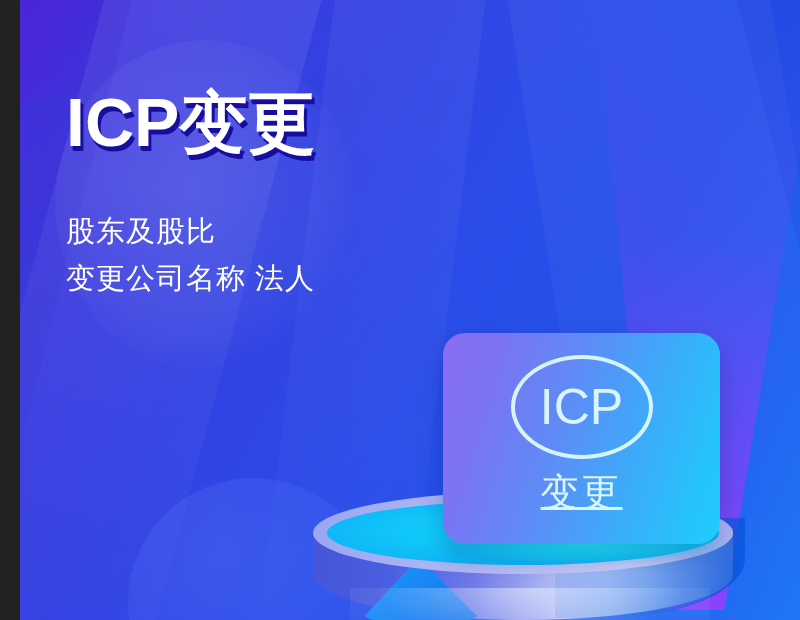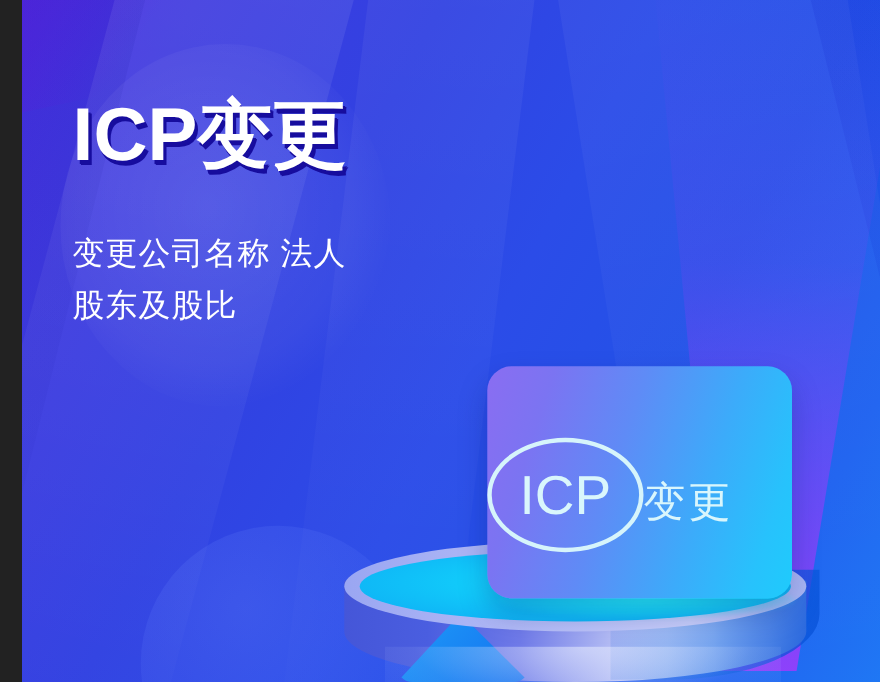--- a/index.html
+++ b/index.html
@@ -222,21 +222,21 @@
         #5f8bf6 42%,
         #3cabfa 68%,
         #27c2fc 88%,
         #1fcbfc 100%);
     box-shadow: 0 14px 26px rgba(10,30,120,0.28);
   }
   .card-inner {
     position: absolute;
     inset: 0;
     display: flex;
-    flex-direction: row;
+    flex-direction: column;
     align-items: center;
     justify-content: flex-start;
     padding-top: 22px;
     box-sizing: border-box;
   }
   .icp-oval {
     width: 142px;
     height: 104px;
     border: 4px solid #d6f4fb;
     border-radius: 50%;
@@ -251,20 +251,21 @@
     letter-spacing: 0px;
     line-height: 1;
     font-weight: normal;
   }
   .card-label {
     margin-top: 14px;
     color: #d9f6fc;
     font-size: 38px;
     letter-spacing: 3px;
     line-height: 1;
+    text-decoration: underline;
   }
 
   
   .floor-haze {
     position: absolute;
     left: 330px; top: 588px;
     width: 360px; height: 60px;
     background: radial-gradient(ellipse at 50% 0%,
         rgba(235,240,255,0.55) 0%,
         rgba(200,215,255,0.10) 60%,
@@ -284,22 +285,22 @@
     <div class="beam beam-c"></div>
     <div class="beam beam-d"></div>
     <div class="glow-ellipse"></div>
     <div class="circle-lower"></div>
     <div class="spotlight"></div>
   </div>
 
   <div class="headline">ICP变更</div>
 
   <div class="subtitle">
+    <div>股东及股比</div>
     <div>变更公司名称  法人</div>
-    <div>股东及股比</div>
   </div>
 
   <div class="pedestal">
     <div class="ped-body"></div>
     <div class="ped-shade-right"></div>
     <div class="ped-accent"></div>
     <div class="ped-rim"></div>
     <div class="ped-top"></div>
     <div class="ped-glow"></div>
   </div>

